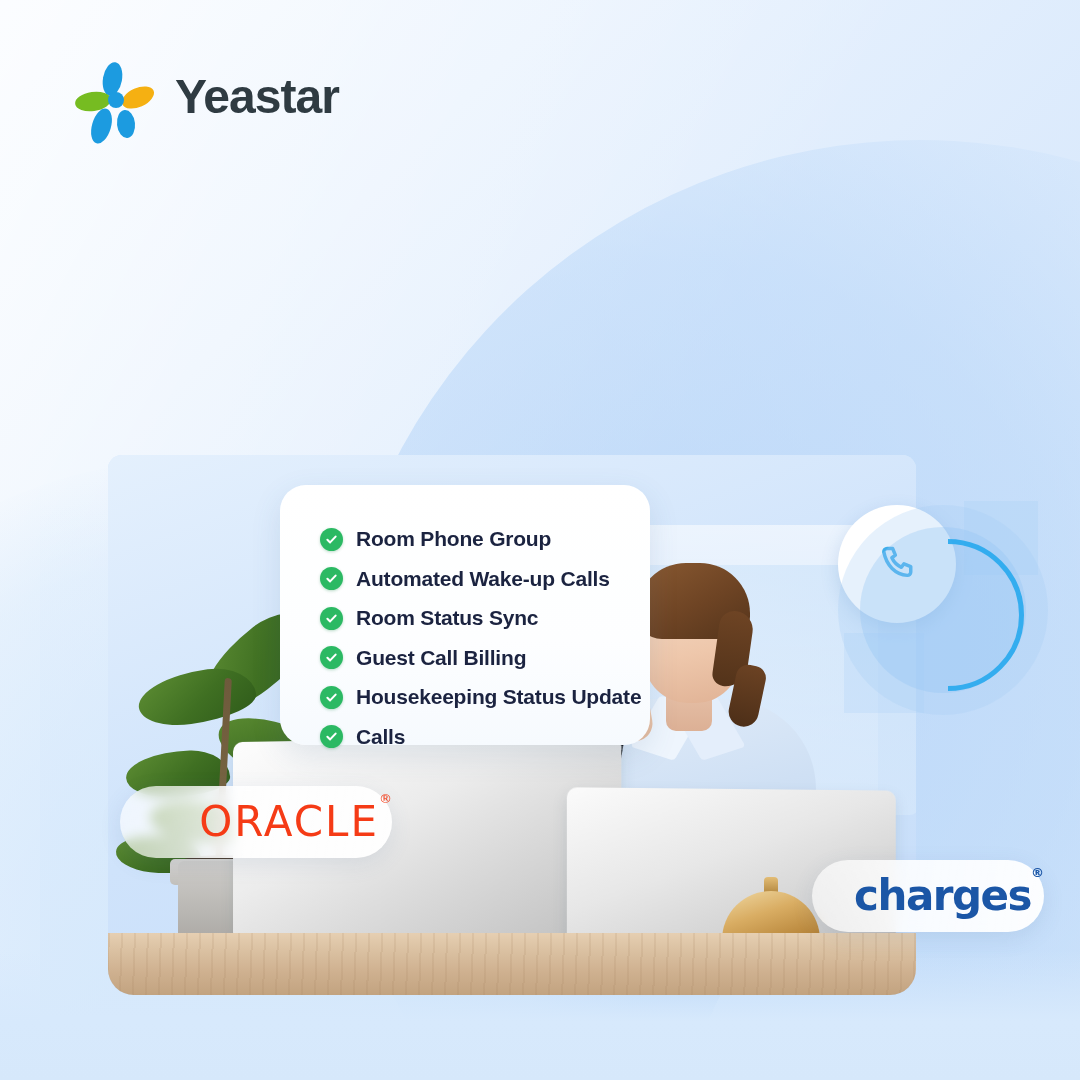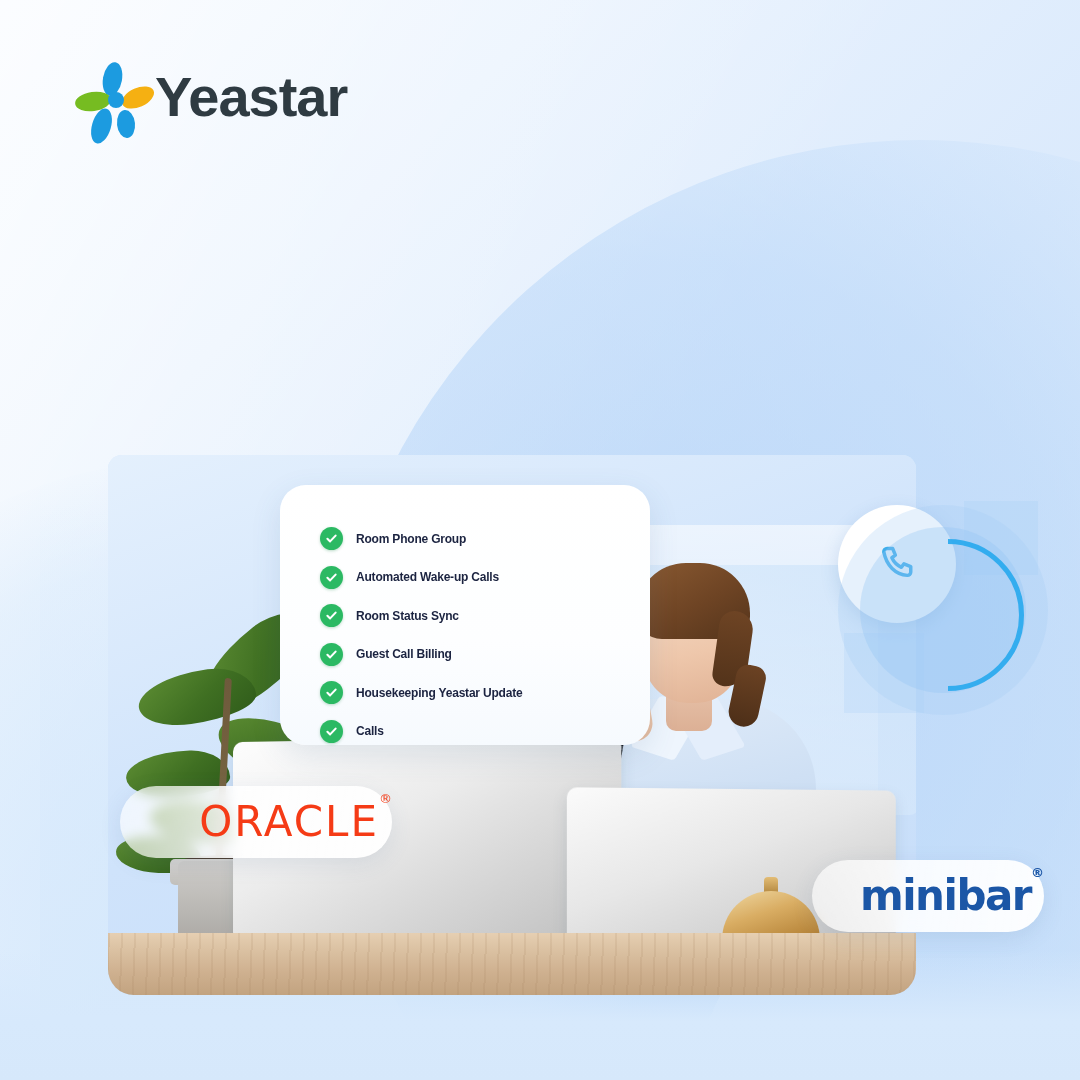--- a/index.html
+++ b/index.html
@@ -43,21 +43,21 @@
   
   .logo{position:absolute;left:75px;top:62px;display:flex;align-items:center;gap:14px;}
   .logo-mark{position:relative;width:66px;height:70px;}
   .petal{position:absolute;border-radius:50%;}
   .p-blue-top   {width:19px;height:34px;left:28px;top:0px;   background:#1c9be0;transform:rotate(10deg);}
   .p-orange     {width:34px;height:19px;left:46px;top:26px;  background:#f5b012;transform:rotate(-24deg);}
   .p-green      {width:36px;height:19px;left:0px;top:30px;   background:#76bc21;transform:rotate(-8deg);}
   .p-blue-mid   {width:16px;height:16px;left:33px;top:30px;  background:#1c9be0;}
   .p-blue-bl    {width:19px;height:36px;left:17px;top:46px;  background:#1c9be0;transform:rotate(16deg);}
   .p-blue-br    {width:18px;height:28px;left:42px;top:48px;  background:#1c9be0;transform:rotate(-6deg);}
-  .logo-word{font-size:56px;font-weight:700;color:#2f3b42;letter-spacing:-1px;line-height:1;}
+  .logo-word{font-size:48px;font-weight:700;color:#2f3b42;letter-spacing:-1px;line-height:1;margin-left:20px;}
 
   
   .headline{
     position:absolute;left:0;right:0;top:196px;text-align:center;
     font-size:62px;font-weight:700;color:#15213c;letter-spacing:-.5px;
   }
   .subhead{
     position:absolute;left:60px;right:60px;top:308px;text-align:center;
     font-size:29.5px;line-height:48px;color:#36434f;font-weight:400;
   }
@@ -230,21 +230,21 @@
     box-shadow:0 10px 30px rgba(64,98,140,.13);
   }
   .card-list{position:absolute;left:40px;top:42px;display:flex;flex-direction:column;gap:15.5px;}
   .feat{display:flex;align-items:center;gap:13px;}
   .tick{
     width:23px;height:23px;border-radius:50%;background:#2bb963;
     display:flex;align-items:center;justify-content:center;flex:0 0 auto;
     box-shadow:0 1px 3px rgba(32,140,76,.3);
   }
   .tick svg{display:block;}
-  .feat-label{font-size:12px;font-weight:700;color:#1b2340;white-space:nowrap;letter-spacing:-.2px;}
+  .feat-label{font-size:21px;font-weight:700;color:#1b2340;white-space:nowrap;letter-spacing:-.2px;}
 
   
   .phone-badge{position:absolute;left:838px;top:505px;width:210px;height:210px;}
   .ring{position:absolute;border-radius:50%;}
   .ring-outer{left:0;top:0;width:210px;height:210px;background:rgba(164,205,245,.28);}
   .ring-mid{left:22px;top:22px;width:166px;height:166px;background:rgba(146,195,242,.34);}
   .ring-arc{
     left:34px;top:34px;width:142px;height:142px;border-radius:50%;
     border:5px solid #29a9ee;
     clip-path:polygon(50% 50%,50% 0,100% 0,100% 100%,50% 100%);
@@ -399,21 +399,21 @@
         </span>
         <span class="feat-label">Guest Call Billing</span>
       </div>
 
       <div class="feat">
         <span class="tick">
           <svg width="13" height="13" viewBox="0 0 13 13">
               <path d="M2.4 6.8 L5.1 9.4 L10.6 3.6" fill="none" stroke="#fff" stroke-width="2.1" stroke-linecap="round" stroke-linejoin="round"></path>
             </svg>
         </span>
-        <span class="feat-label">Housekeeping Yeastar Update</span>
+        <span class="feat-label">Housekeeping Status Update</span>
       </div>
 
       <div class="feat">
         <span class="tick">
           <svg width="13" height="13" viewBox="0 0 13 13">
               <path d="M2.4 6.8 L5.1 9.4 L10.6 3.6" fill="none" stroke="#fff" stroke-width="2.1" stroke-linecap="round" stroke-linejoin="round"></path>
             </svg>
         </span>
         <span class="feat-label">Calls</span>
       </div>
@@ -432,16 +432,16 @@
         <path d="M6.6 3.5 h3.0 l1.5 3.7 -1.9 1.4 a10.5 10.5 0 0 0 5.2 5.2 l1.4 -1.9 3.7 1.5 v3.0 a1.8 1.8 0 0 1 -1.9 1.8 C11.2 17.8 6.2 12.8 4.8 5.4 a1.8 1.8 0 0 1 1.8 -1.9 z" fill="none" stroke="#19a3e8" stroke-width="1.9" stroke-linejoin="round" stroke-linecap="round"></path>
       </svg>
     </span>
   </div>
 
   <div class="pill pill-oracle">
     <span class="oracle-word"><span>ORACLE</span><sup>®</sup></span>
   </div>
 
   <div class="pill pill-micros">
-    <span class="micros-word"><span>minibar</span><sup>®</sup></span>
+    <span class="micros-word"><span>charges</span><sup>®</sup></span>
   </div>
 
 </div>
 
 </body></html>

